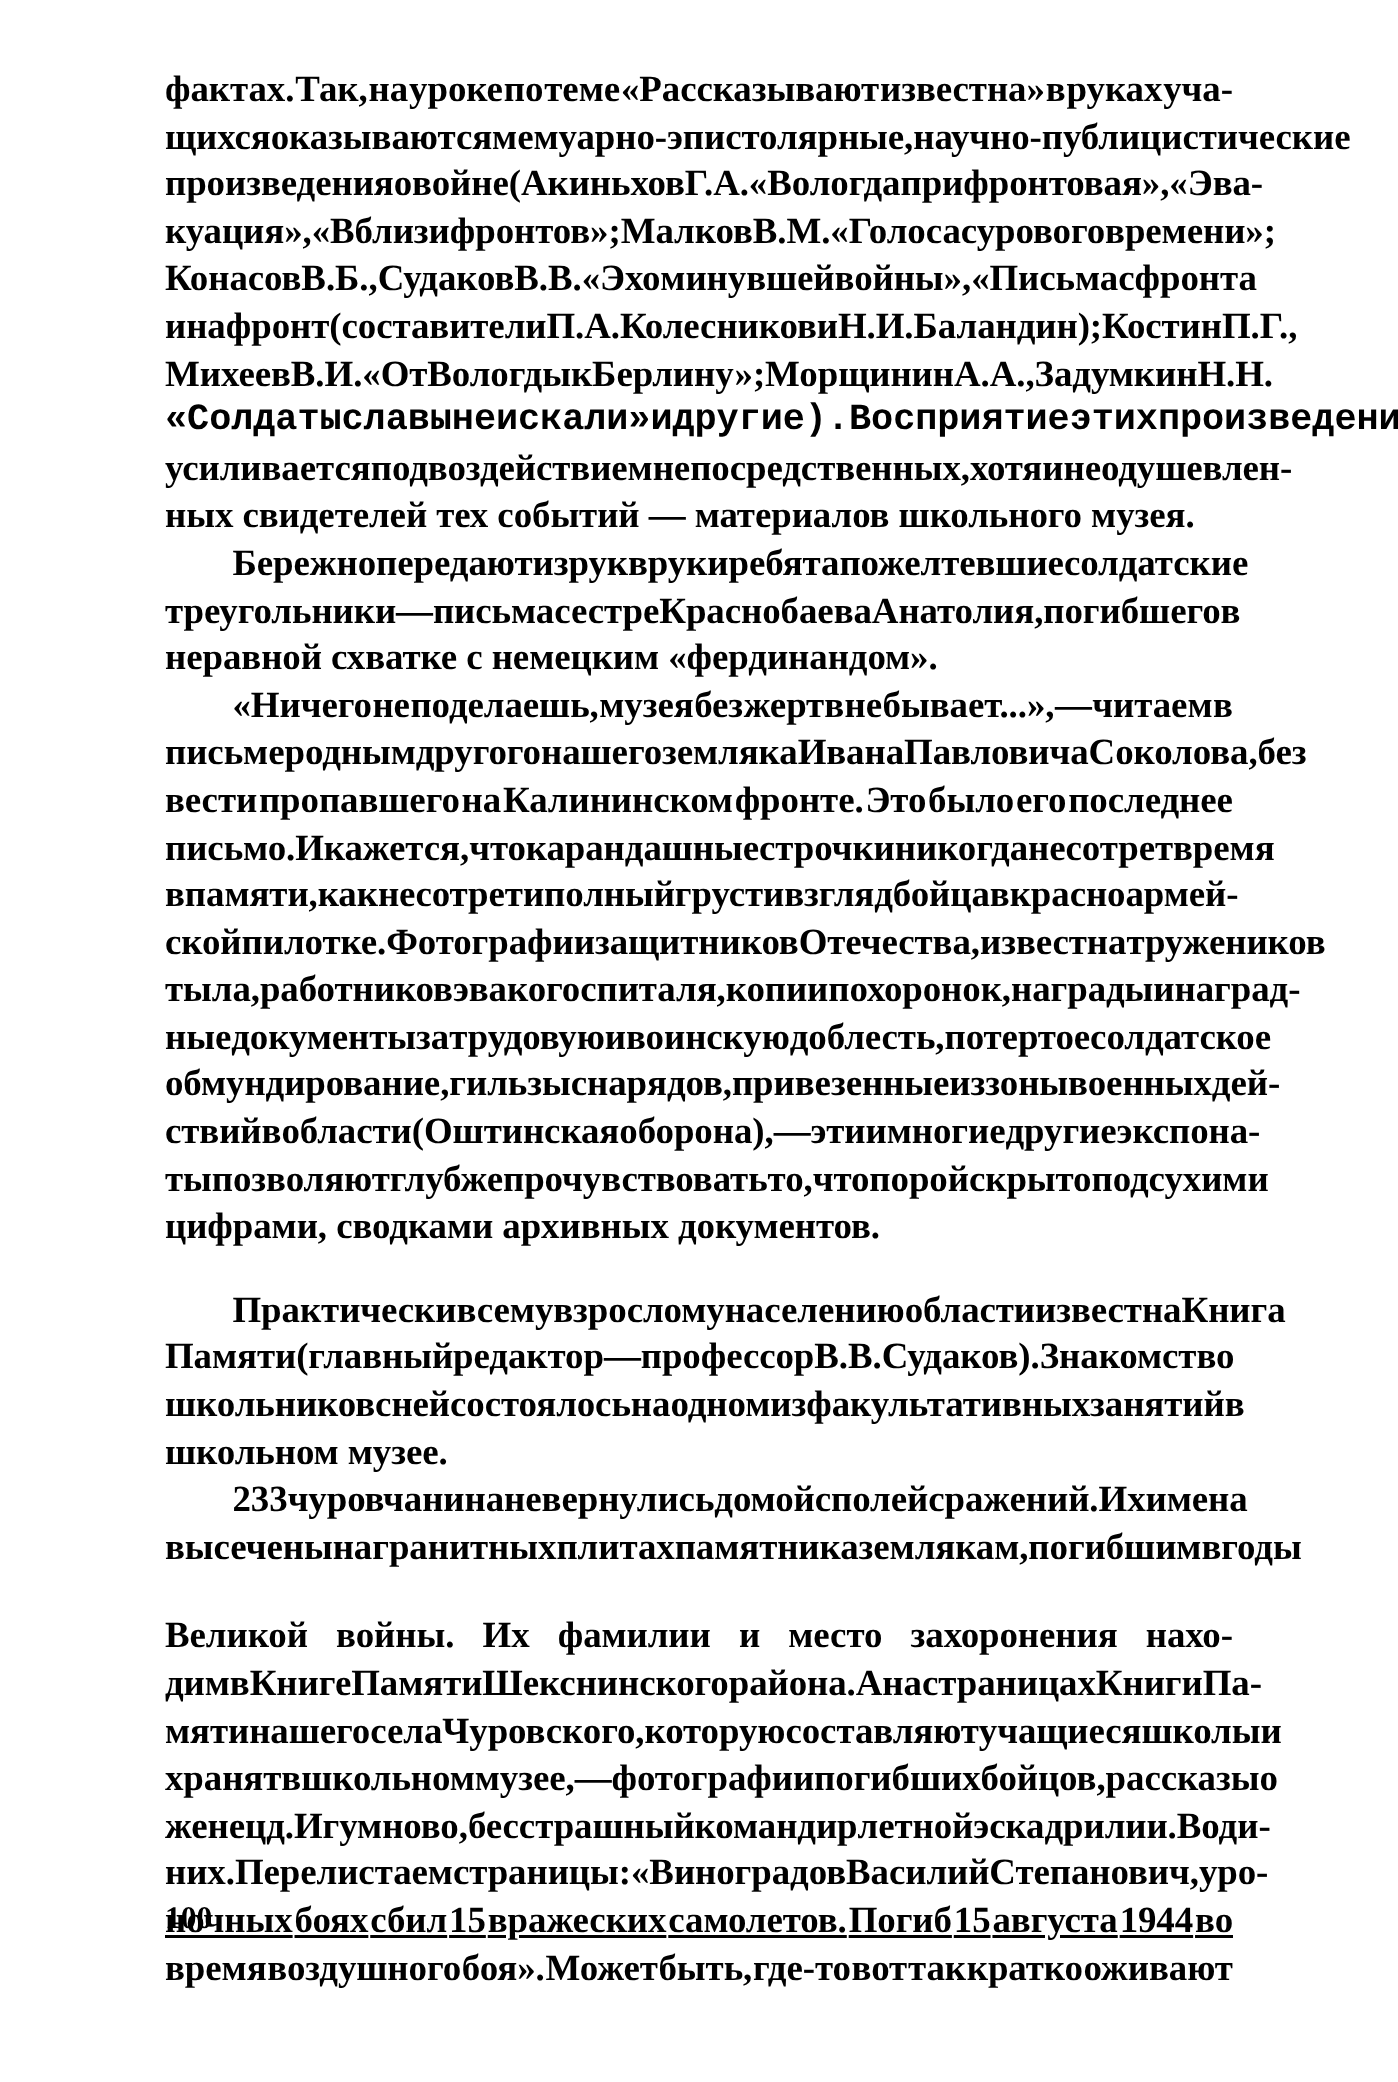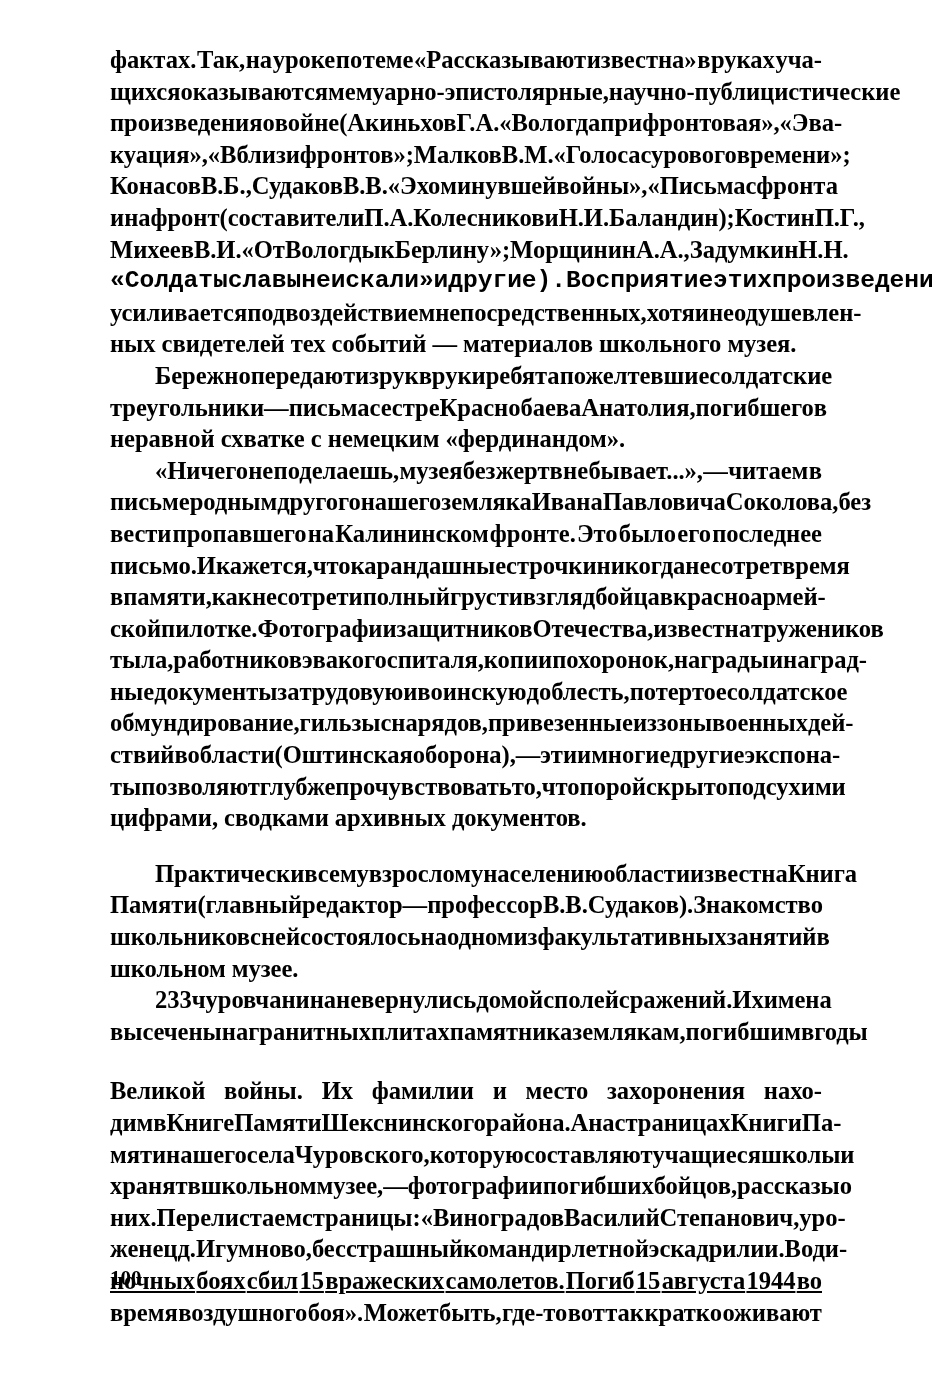--- a/index.html
+++ b/index.html
@@ -119,22 +119,22 @@
       <span class="line">школьном музее.</span>
     </p>
 
     <p class="para">
       <span class="line line-j indent" style="width: 667px;"><span>233</span><span>чуровчанина</span><span>не</span><span>вернулись</span><span>домой</span><span>с</span><span>полей</span><span>сражений.</span><span>Их</span><span>имена</span></span>
       <span class="line line-j" style="width: 712px;"><span>высечены</span><span>на</span><span>гранитных</span><span>плитах</span><span>памятника</span><span>землякам,</span><span>погибшим</span><span>в</span><span>годы</span></span>
       <span class="line line-j" style="width: 712px; margin-top: 28px;"><span>Великой</span><span>войны.</span><span>Их</span><span>фамилии</span><span>и</span><span>место</span><span>захоронения</span><span>нахо-</span></span>
       <span class="line line-j" style="width: 712px;"><span>дим</span><span>в</span><span>Книге</span><span>Памяти</span><span>Шекснинского</span><span>района.</span><span>А</span><span>на</span><span>страницах</span><span>Книги</span><span>Па-</span></span>
       <span class="line line-j" style="width: 712px;"><span>мяти</span><span>нашего</span><span>села</span><span>Чуровского,</span><span>которую</span><span>составляют</span><span>учащиеся</span><span>школы</span><span>и</span></span>
       <span class="line line-j" style="width: 712px;"><span>хранят</span><span>в</span><span>школьном</span><span>музее,</span><span>—</span><span>фотографии</span><span>погибших</span><span>бойцов,</span><span>рассказы</span><span>о</span></span>
+      <span class="line line-j" style="width: 712px;"><span>женец</span><span>д.</span><span>Игумново,</span><span>бесстрашный</span><span>командир</span><span>летной</span><span>эскадрилии.</span><span>В</span><span>оди-</span></span>
       <span class="line line-j" style="width: 712px;"><span>них.</span><span>Перелистаем</span><span>страницы:</span><span>«Виноградов</span><span>Василий</span><span>Степанович,</span><span>уро-</span></span>
-      <span class="line line-j" style="width: 712px;"><span>женец</span><span>д.</span><span>Игумново,</span><span>бесстрашный</span><span>командир</span><span>летной</span><span>эскадрилии.</span><span>В</span><span>оди-</span></span>
       <span class="line line-j" style="width: 712px; text-decoration: underline;"><span>ночных</span><span>боях</span><span>сбил</span><span>15</span><span>вражеских</span><span>самолетов.</span><span>Погиб</span><span>15</span><span>августа</span><span>1944</span><span>во</span></span>
       <span class="line line-j" style="width: 712px;"><span>время</span><span>воздушного</span><span>боя».</span><span>Может</span><span>быть,</span><span>где-то</span><span>вот</span><span>так</span><span>кратко</span><span>оживают</span></span>
     </p>
 
   </div>
 
   <div class="page-number">100</div>
 
 </div>
 

